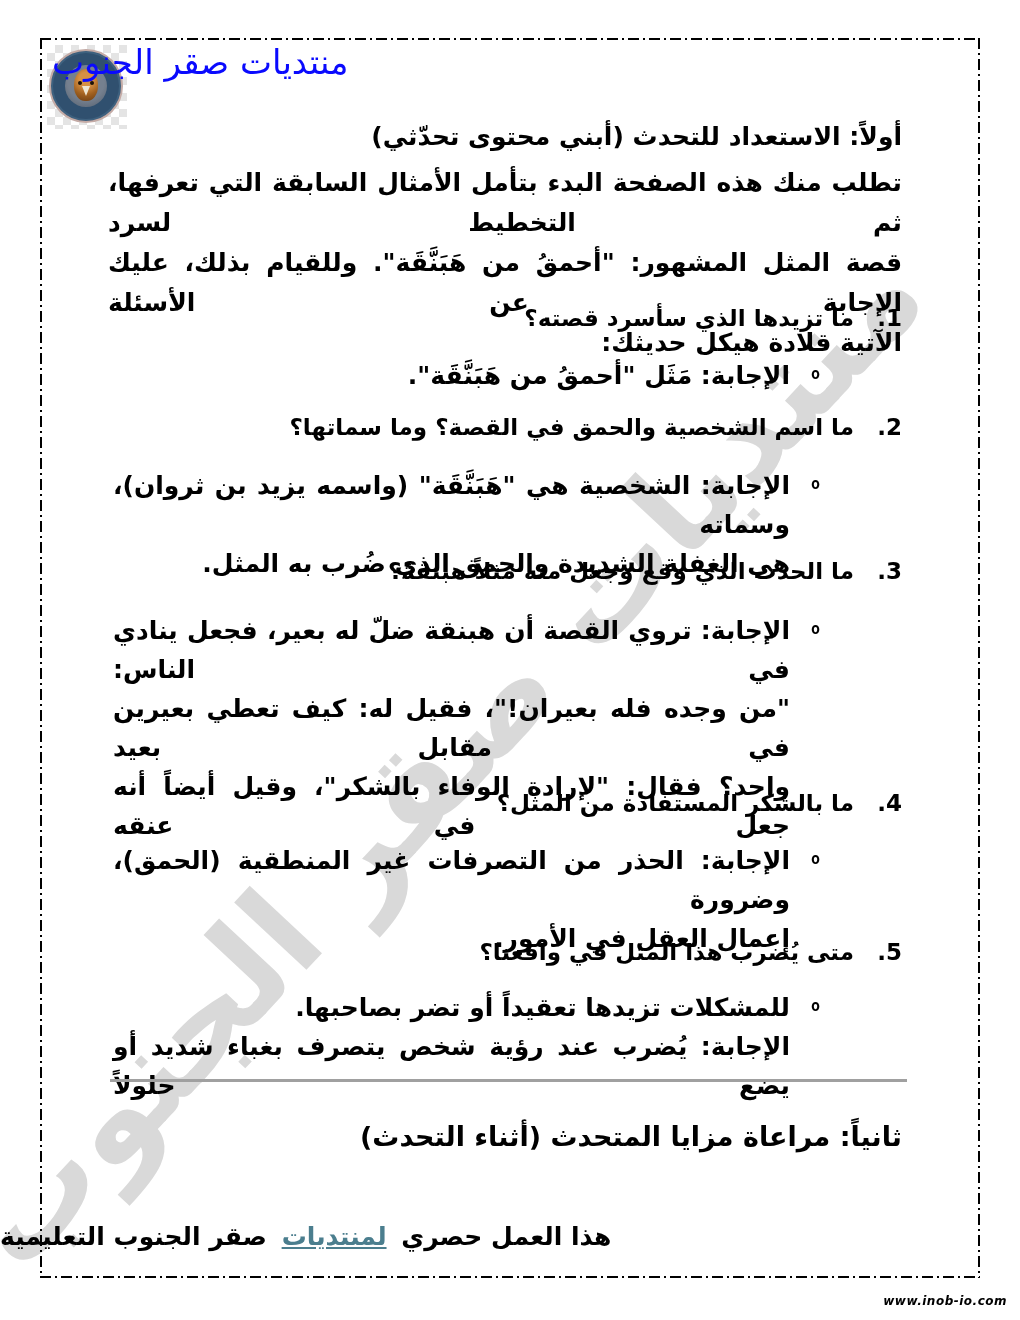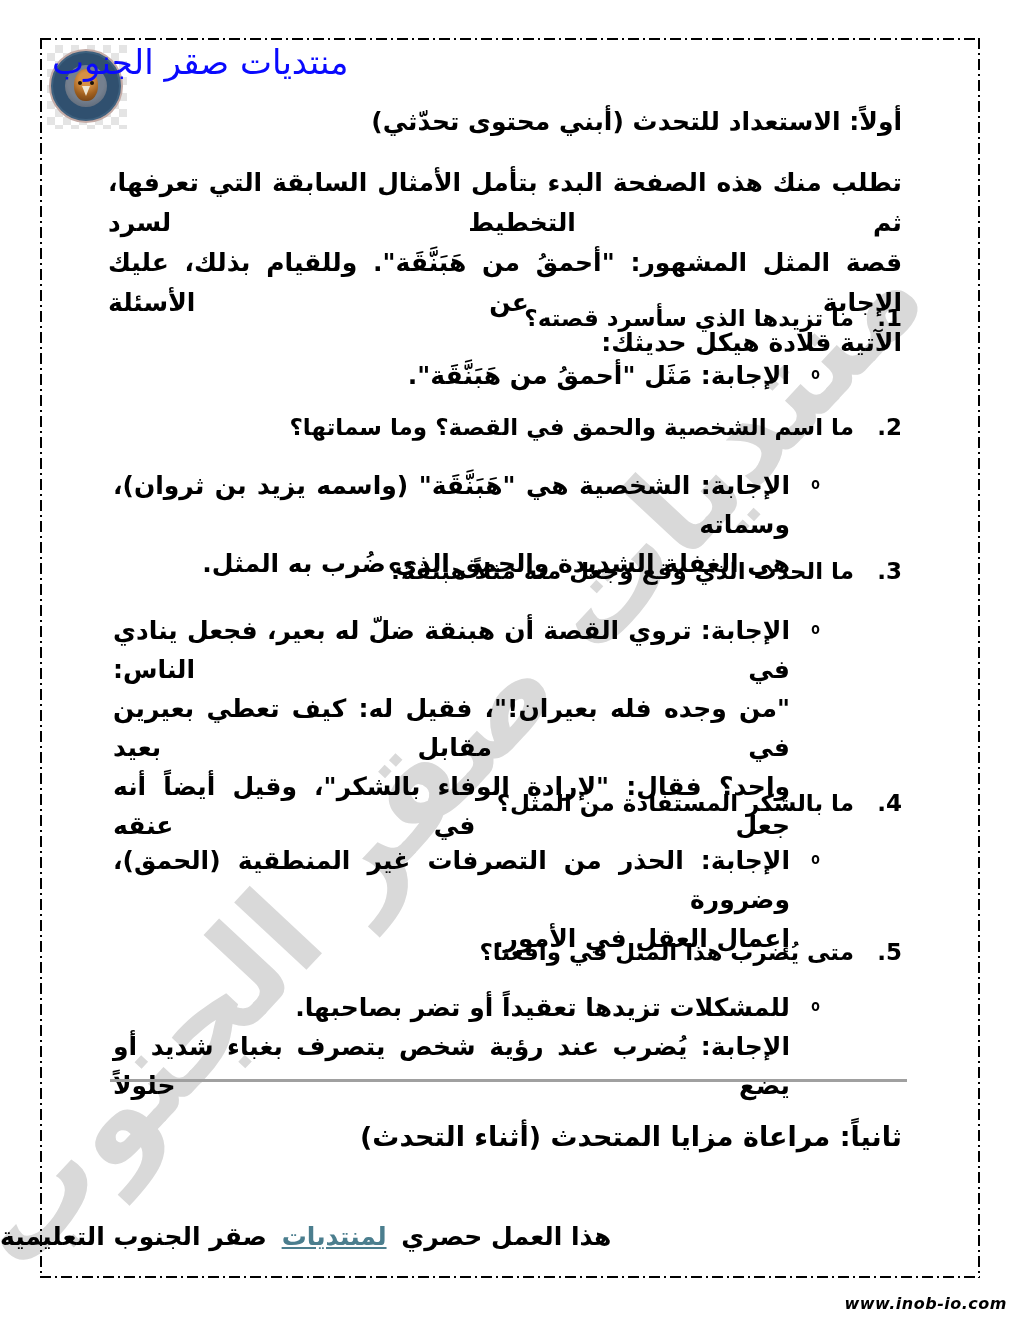--- a/index.html
+++ b/index.html
@@ -46,41 +46,41 @@
     border-top:10px solid #efe6d2;}
   
   .site-title{
     position:absolute;left:52px;top:42px;z-index:4;
     color:#0a0afe;font-size:34px;font-weight:normal;direction:rtl;white-space:nowrap;
   }
   
   .content{position:absolute;left:108px;top:0;width:794px;z-index:2;
     direction:rtl;color:#000;font-weight:bold;}
   .abs{position:absolute;left:0;right:0;}
-  .h1{top:107px;font-size:25px;text-align:right;}
+  .h1{top:122px;font-size:25px;text-align:right;}
   .h2{top:1121px;font-size:27px;text-align:right;}
   .line{font-size:25px;line-height:40px;text-align:right;}
   .stretch{text-align:justify;text-align-last:justify;}
   .intro{top:163px;}
   .question{display:flex;gap:22px;font-size:23px;line-height:32px;align-items:flex-start;}
   .qnum{flex:0 0 auto;min-width:26px;text-align:right;}
   .q1{top:302px;} .q2{top:411px;} .q3{top:555px;} .q4{top:787px;} .q5{top:936px;}
   .answer{position:absolute;left:5px;right:80px;}
   .a1{top:356px;} .a2{top:466px;} .a3{top:611px;} .a4{top:841px;} .a5{top:988px;}
   .answer .lines{padding-right:32px;}
   .answer .line{line-height:39px;}
   .obullet{position:absolute;right:2px;top:9px;
     font-family:"DejaVu Sans Mono",monospace;font-size:15px;font-weight:bold;}
   .hrule{position:absolute;top:1079px;left:2px;right:-5px;height:3px;background:#a0a0a0;}
   
   .footer{position:absolute;top:1222px;left:0;width:1020px;z-index:2;
     direction:rtl;text-align:left;font-size:25px;font-weight:bold;color:#000;}
   .footer .link{color:#4b7e8e;text-decoration:underline;margin:0 6px;cursor:pointer;}
   .url{position:absolute;top:1294px;right:13px;z-index:2;
-    font-size:16px;font-weight:bold;font-style:italic;letter-spacing:.5px;color:#000;}
+    font-size:12px;font-weight:bold;font-style:italic;letter-spacing:.5px;color:#000;}
 </style>
 </head>
 <body>
 
 <div class="watermark">منتديات صقر الجنوب</div>
 
 <div class="bd bd-h bd-top"></div>
 <div class="bd bd-h bd-bottom"></div>
 <div class="bd bd-v bd-left"></div>
 <div class="bd bd-v bd-right"></div>

